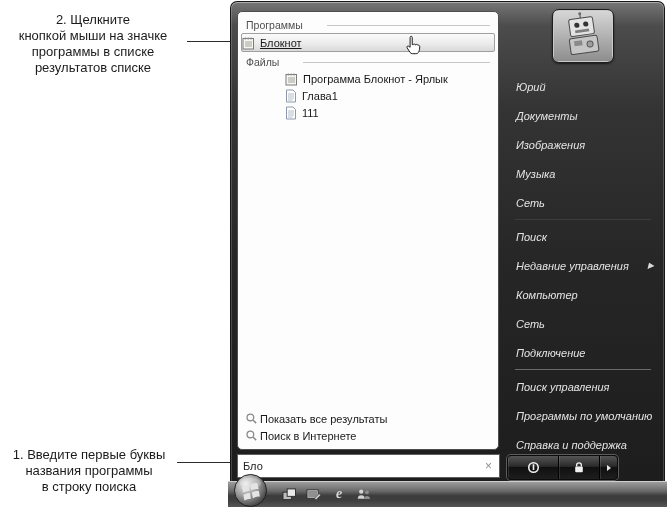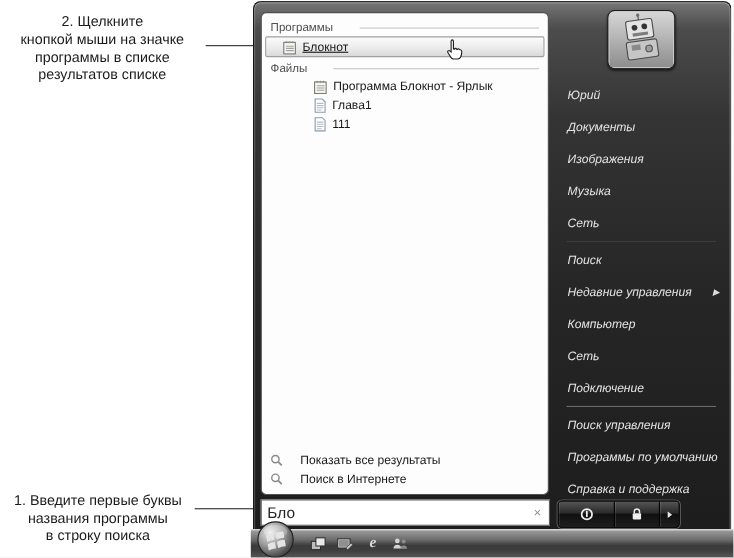--- a/index.html
+++ b/index.html
@@ -24,46 +24,46 @@
 
   
   .results { position:absolute; left:6px; top:9px; width:262px; height:439px; box-sizing:border-box;
              background:#fdfdfd; border:1px solid #4e4e4e; border-radius:5px;
              display:flex; flex-direction:column; padding:4px 0 5px; }
   .group-header { display:flex; align-items:center; gap:24px; padding:3px 8px 2px 8px;
                   color:#4f4f4f; font-size:10.5px; }
   .group-header .rule { flex:1; height:1px; background:#c6c6c6; }
   .row { display:flex; align-items:center; gap:5px; height:17px; padding:0 4px 0 7px;
          font-size:11px; color:#191919; white-space:nowrap;margin-left:40px; }
-  .row.hl { margin:0 3px 1px; padding-left:15px; height:17px;
+  .row.hl { margin:0 3px 1px; padding-left:0; height:17px;
             background:linear-gradient(180deg,#fbfbfb,#ececec 55%,#d9d9d9);
             border:1px solid #9f9f9f; border-radius:2px; }
   .row.hl .lbl { text-decoration:underline; }
   .spacer { flex:1; }
-  .flink { display:flex; align-items:center; gap:15px; height:17px; padding-left:7px;
+  .flink { display:flex; align-items:center; gap:2px; height:17px; padding-left:7px;
            font-size:11px; color:#191919; white-space:nowrap; }
 
   .hand { position:absolute; left:172px; top:33px; width:18px; height:20px; z-index:6; }
 
   
   .rightcol { position:absolute; left:272px; top:3px; width:160px; }
   .avatar { width:60px; height:52px; margin:4px auto 9px; border-radius:7px;
             border:1px solid #1d1d1d; background:linear-gradient(#dcdcdc,#8f8f8f);
             box-shadow:inset 0 0 0 2px #c9c9c9, 0 1px 2px rgba(0,0,0,.6);
             display:flex; align-items:center; justify-content:center; overflow:hidden; }
   .r-item { height:29px; display:flex; align-items:center; padding-left:13px;
             font-size:11px; color:#e4e4e4; cursor:default; white-space:nowrap;font-style:italic; }
   .r-item .arr { margin-left:auto; margin-right:9px; font-size:8px; color:#dcdcdc; }
   .r-sep { height:1px; margin:2px 12px; background:#6a6a6a; }
   .r-sep.faint { background:#3c3c3c; }
 
   
   .searchbox { position:absolute; left:6px; top:452px; width:263px; height:24px; box-sizing:border-box;
                background:#fff; border:1px solid #5f5f5f; display:flex; align-items:center; }
-  .searchbox input { border:none; outline:none; flex:1; min-width:0; font-size:14px; padding:0 0 0 5px;
+  .searchbox input { border:none; outline:none; flex:1; min-width:0; font-size:11px; padding:0 0 0 5px;
                      color:#222; background:transparent; font-family:inherit; }
   .searchbox .clear { padding:0 7px; color:#8f8f8f; font-size:12px; line-height:1; cursor:pointer; }
 
   .power-row { position:absolute; left:276px; top:453px; height:23px; display:flex;
                border:1px solid #0b0b0b; border-radius:4px; overflow:hidden;
                box-shadow:0 0 0 1px rgba(255,255,255,.28);
                background:linear-gradient(#555 0,#2a2a2a 45%,#101010 50%,#1e1e1e); }
   .pbtn { display:flex; align-items:center; justify-content:center; border:none; padding:0;
           background:transparent; border-right:1px solid #000; cursor:pointer;
           box-shadow:inset 1px 0 0 rgba(255,255,255,.12); }

